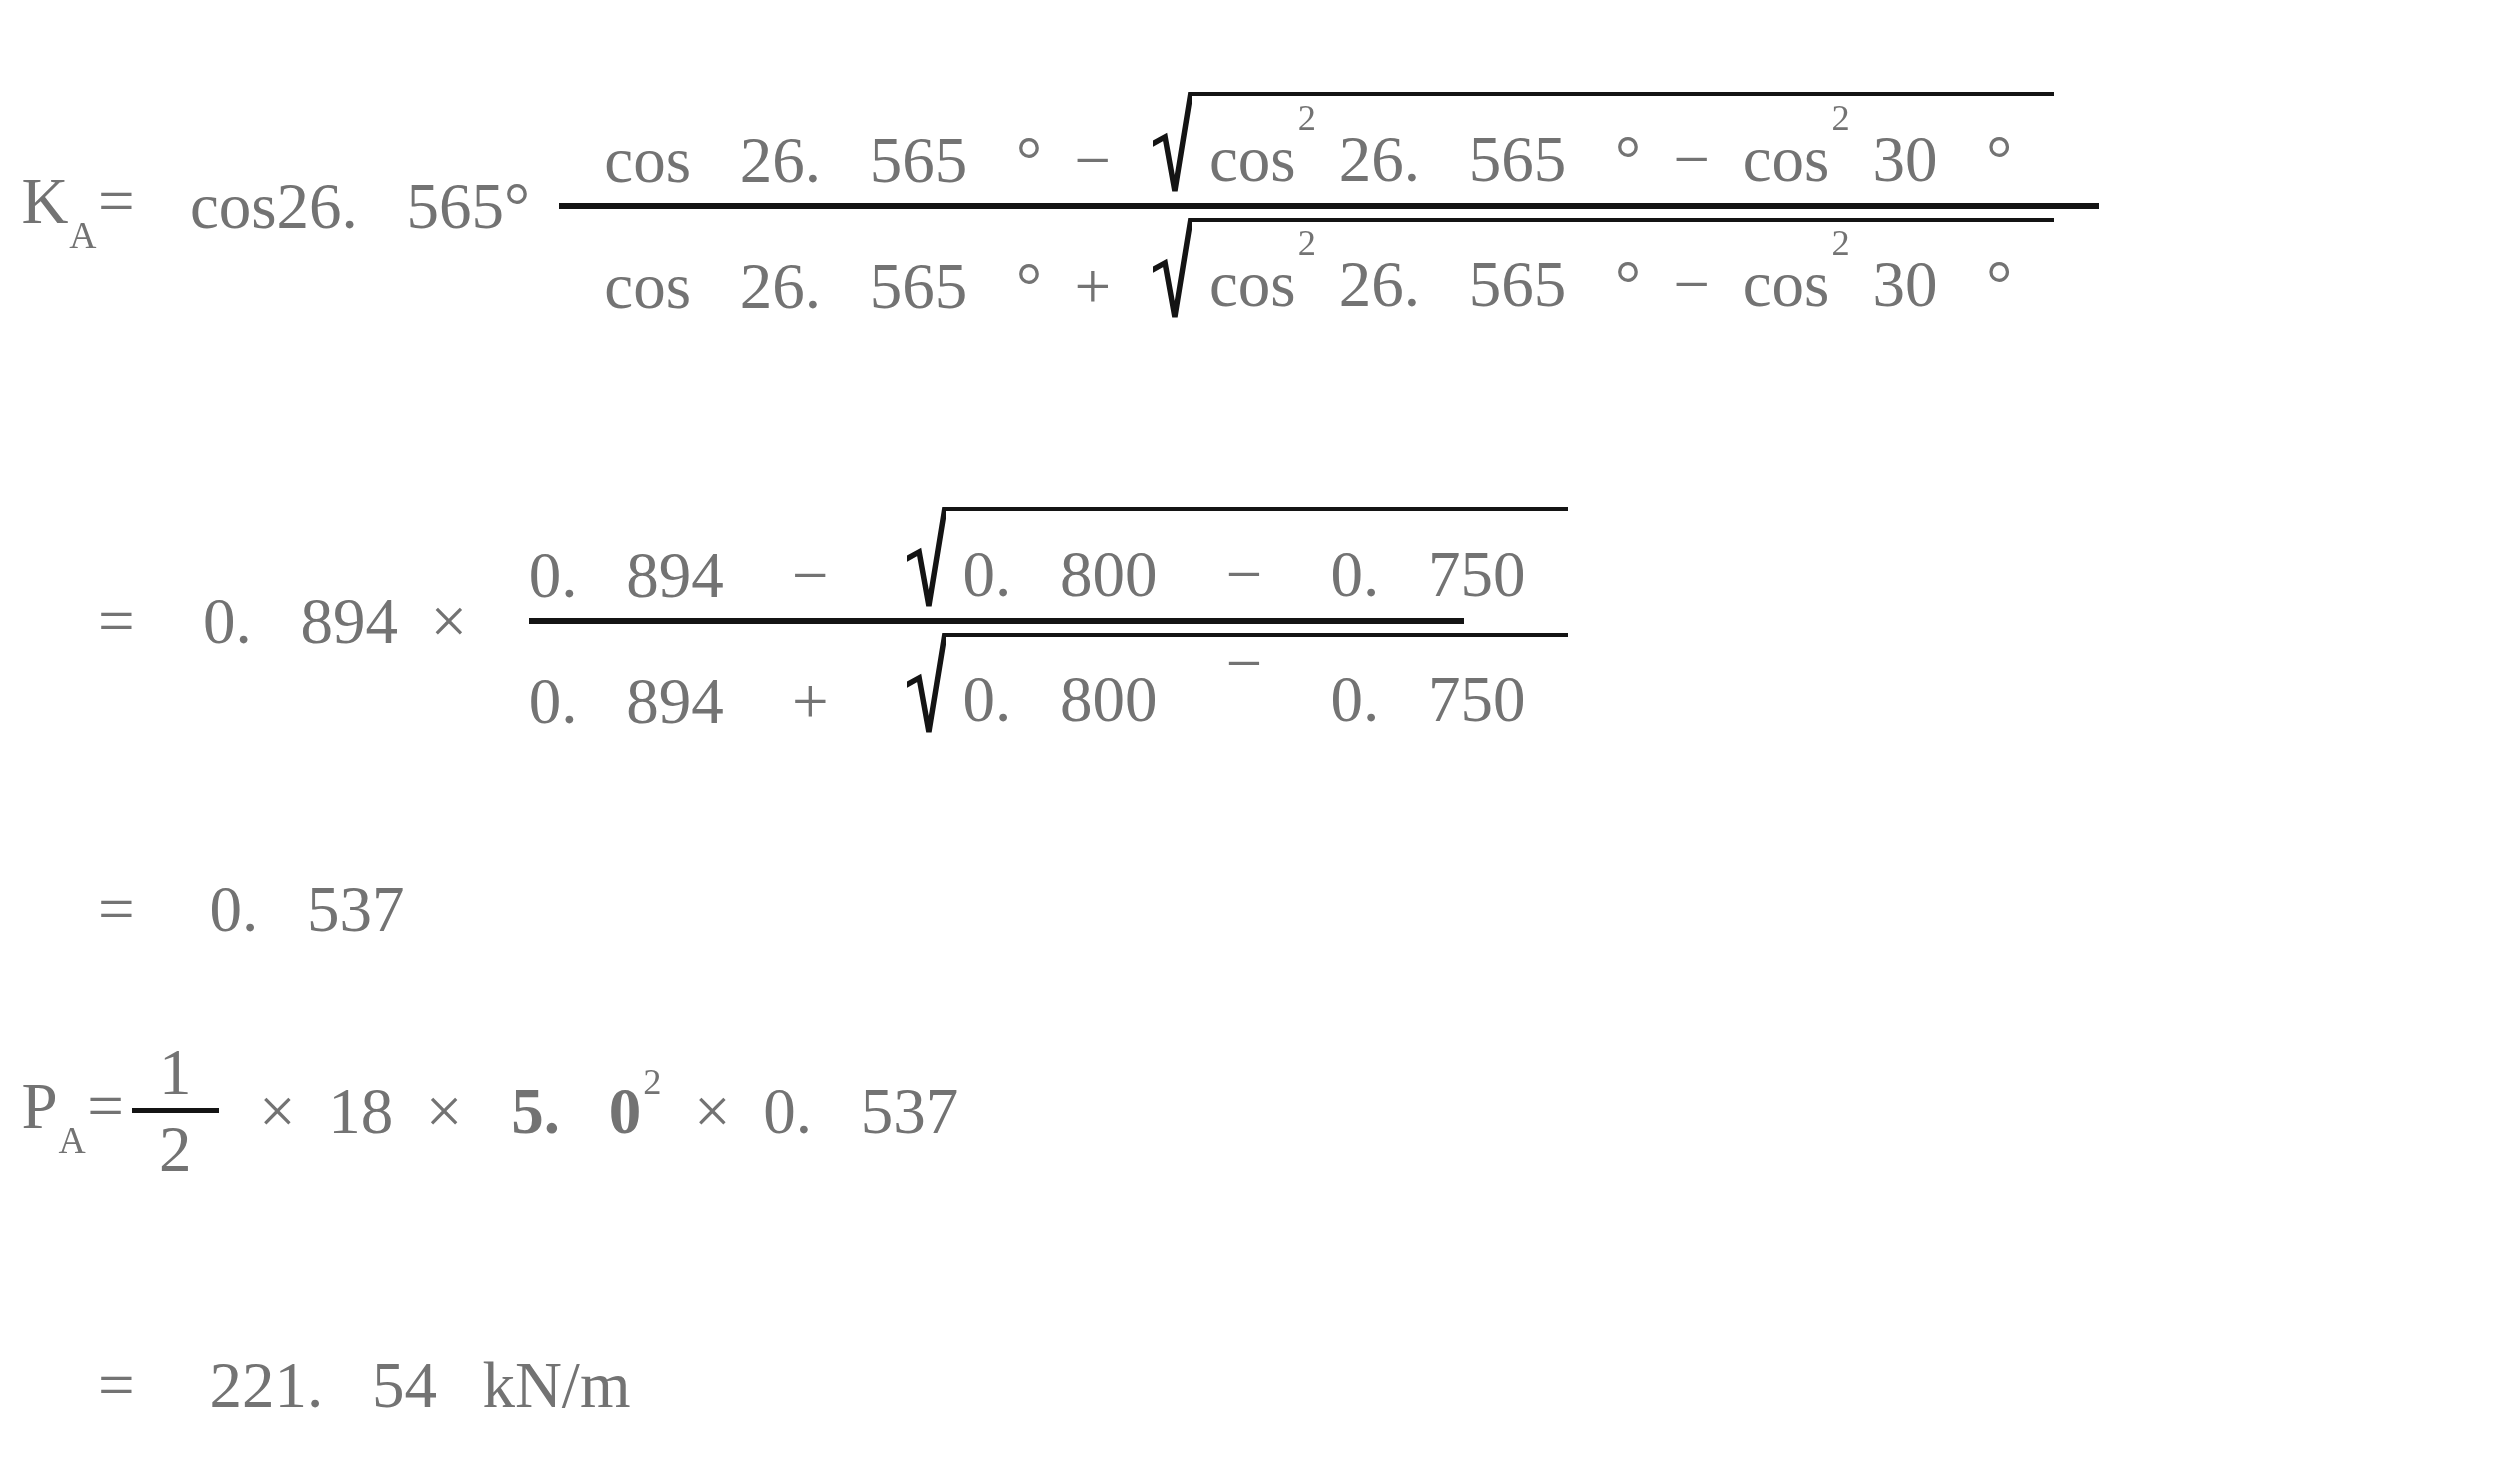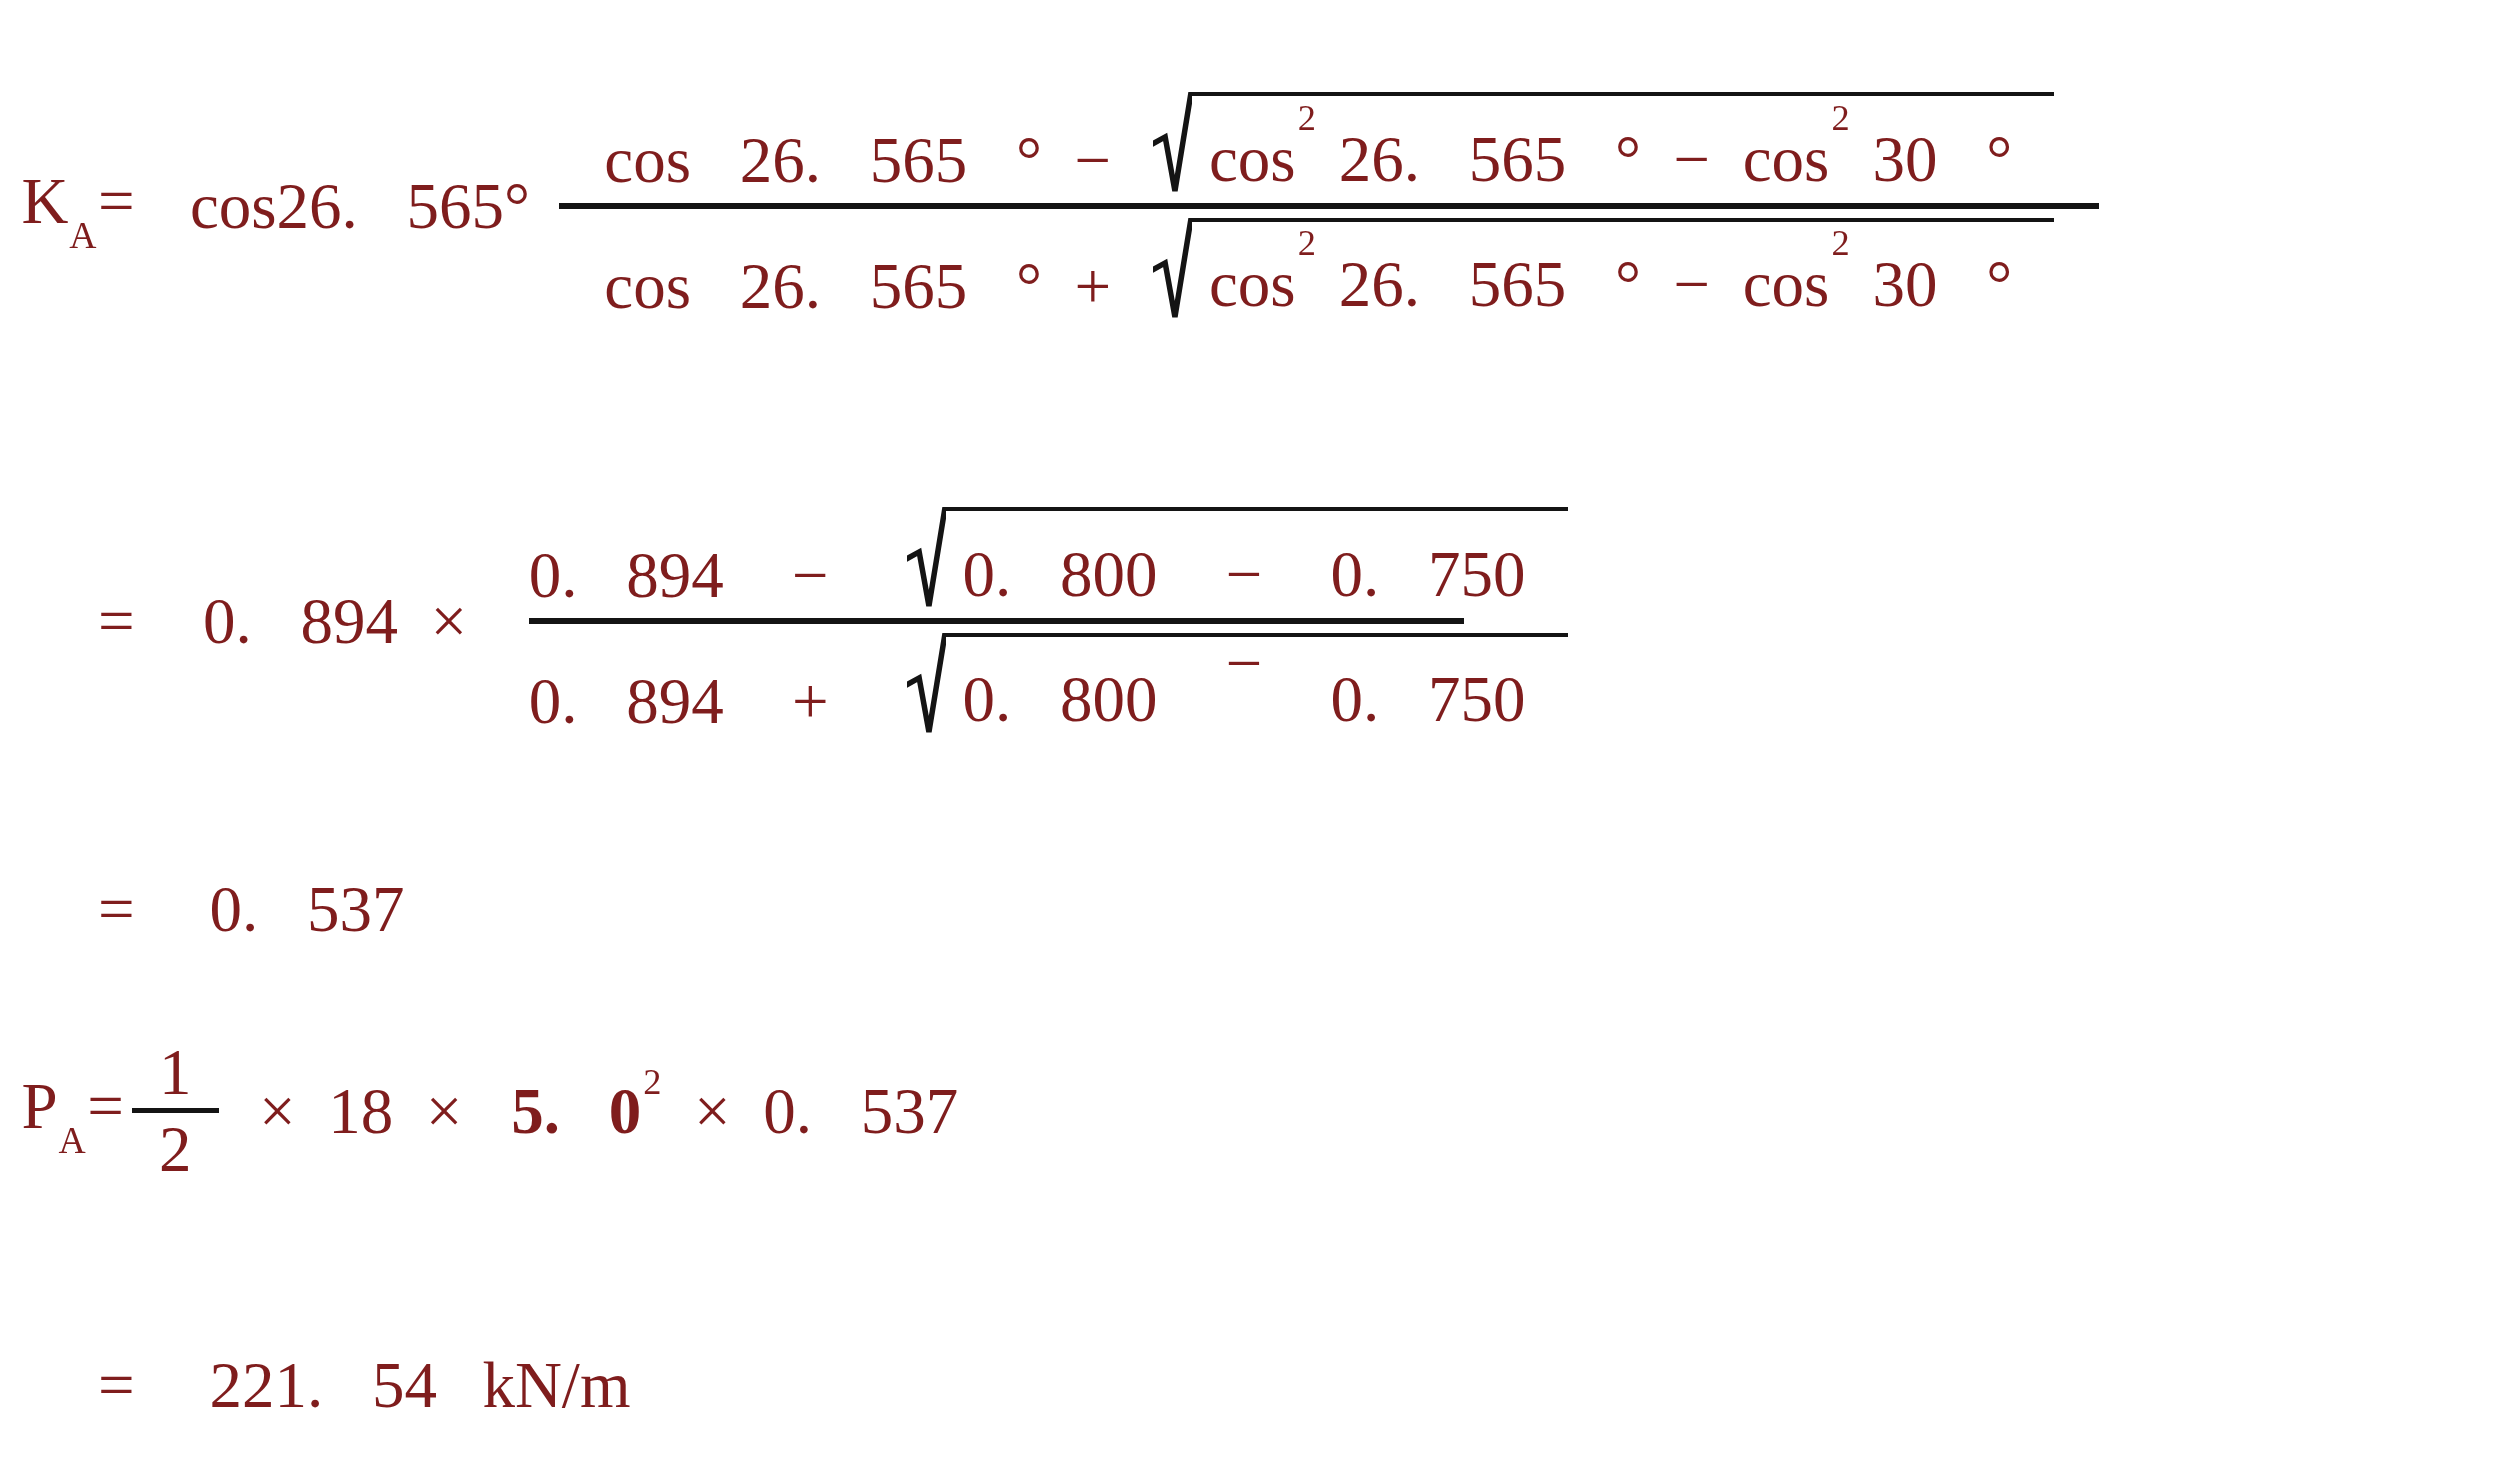--- a/index.html
+++ b/index.html
@@ -1,17 +1,17 @@
 <!DOCTYPE html>
 <html><head>
 <meta charset="utf-8">
 <style>
   html,body{margin:0;padding:0;background:#ffffff;}
   .page{position:relative;width:2509px;height:1457px;background:#ffffff;overflow:hidden;
-        font-family:"Liberation Serif","DejaVu Serif",serif;color:#7f1d1d;}
+        font-family:"Liberation Serif","DejaVu Serif",serif;color:#737373;}
   .eqline{position:absolute;display:flex;align-items:center;white-space:nowrap;
           font-size:65px;line-height:1.05;word-spacing:0.5em;}
   .sb{font-size:0.58em;position:relative;top:0.3em;margin:0 0.04em 0 0.02em;}
   .exp{font-size:0.56em;position:relative;top:-0.78em;margin-left:0.06em;}
   .op{margin:0 0.5em;}
   .opwide{margin:0 1.05em;}
   .raised{position:relative;top:-0.55em;}
   .prefix{margin-left:0.85em;}
   .coef{margin-left:1.05em;}
   .val{margin-left:1.15em;}

